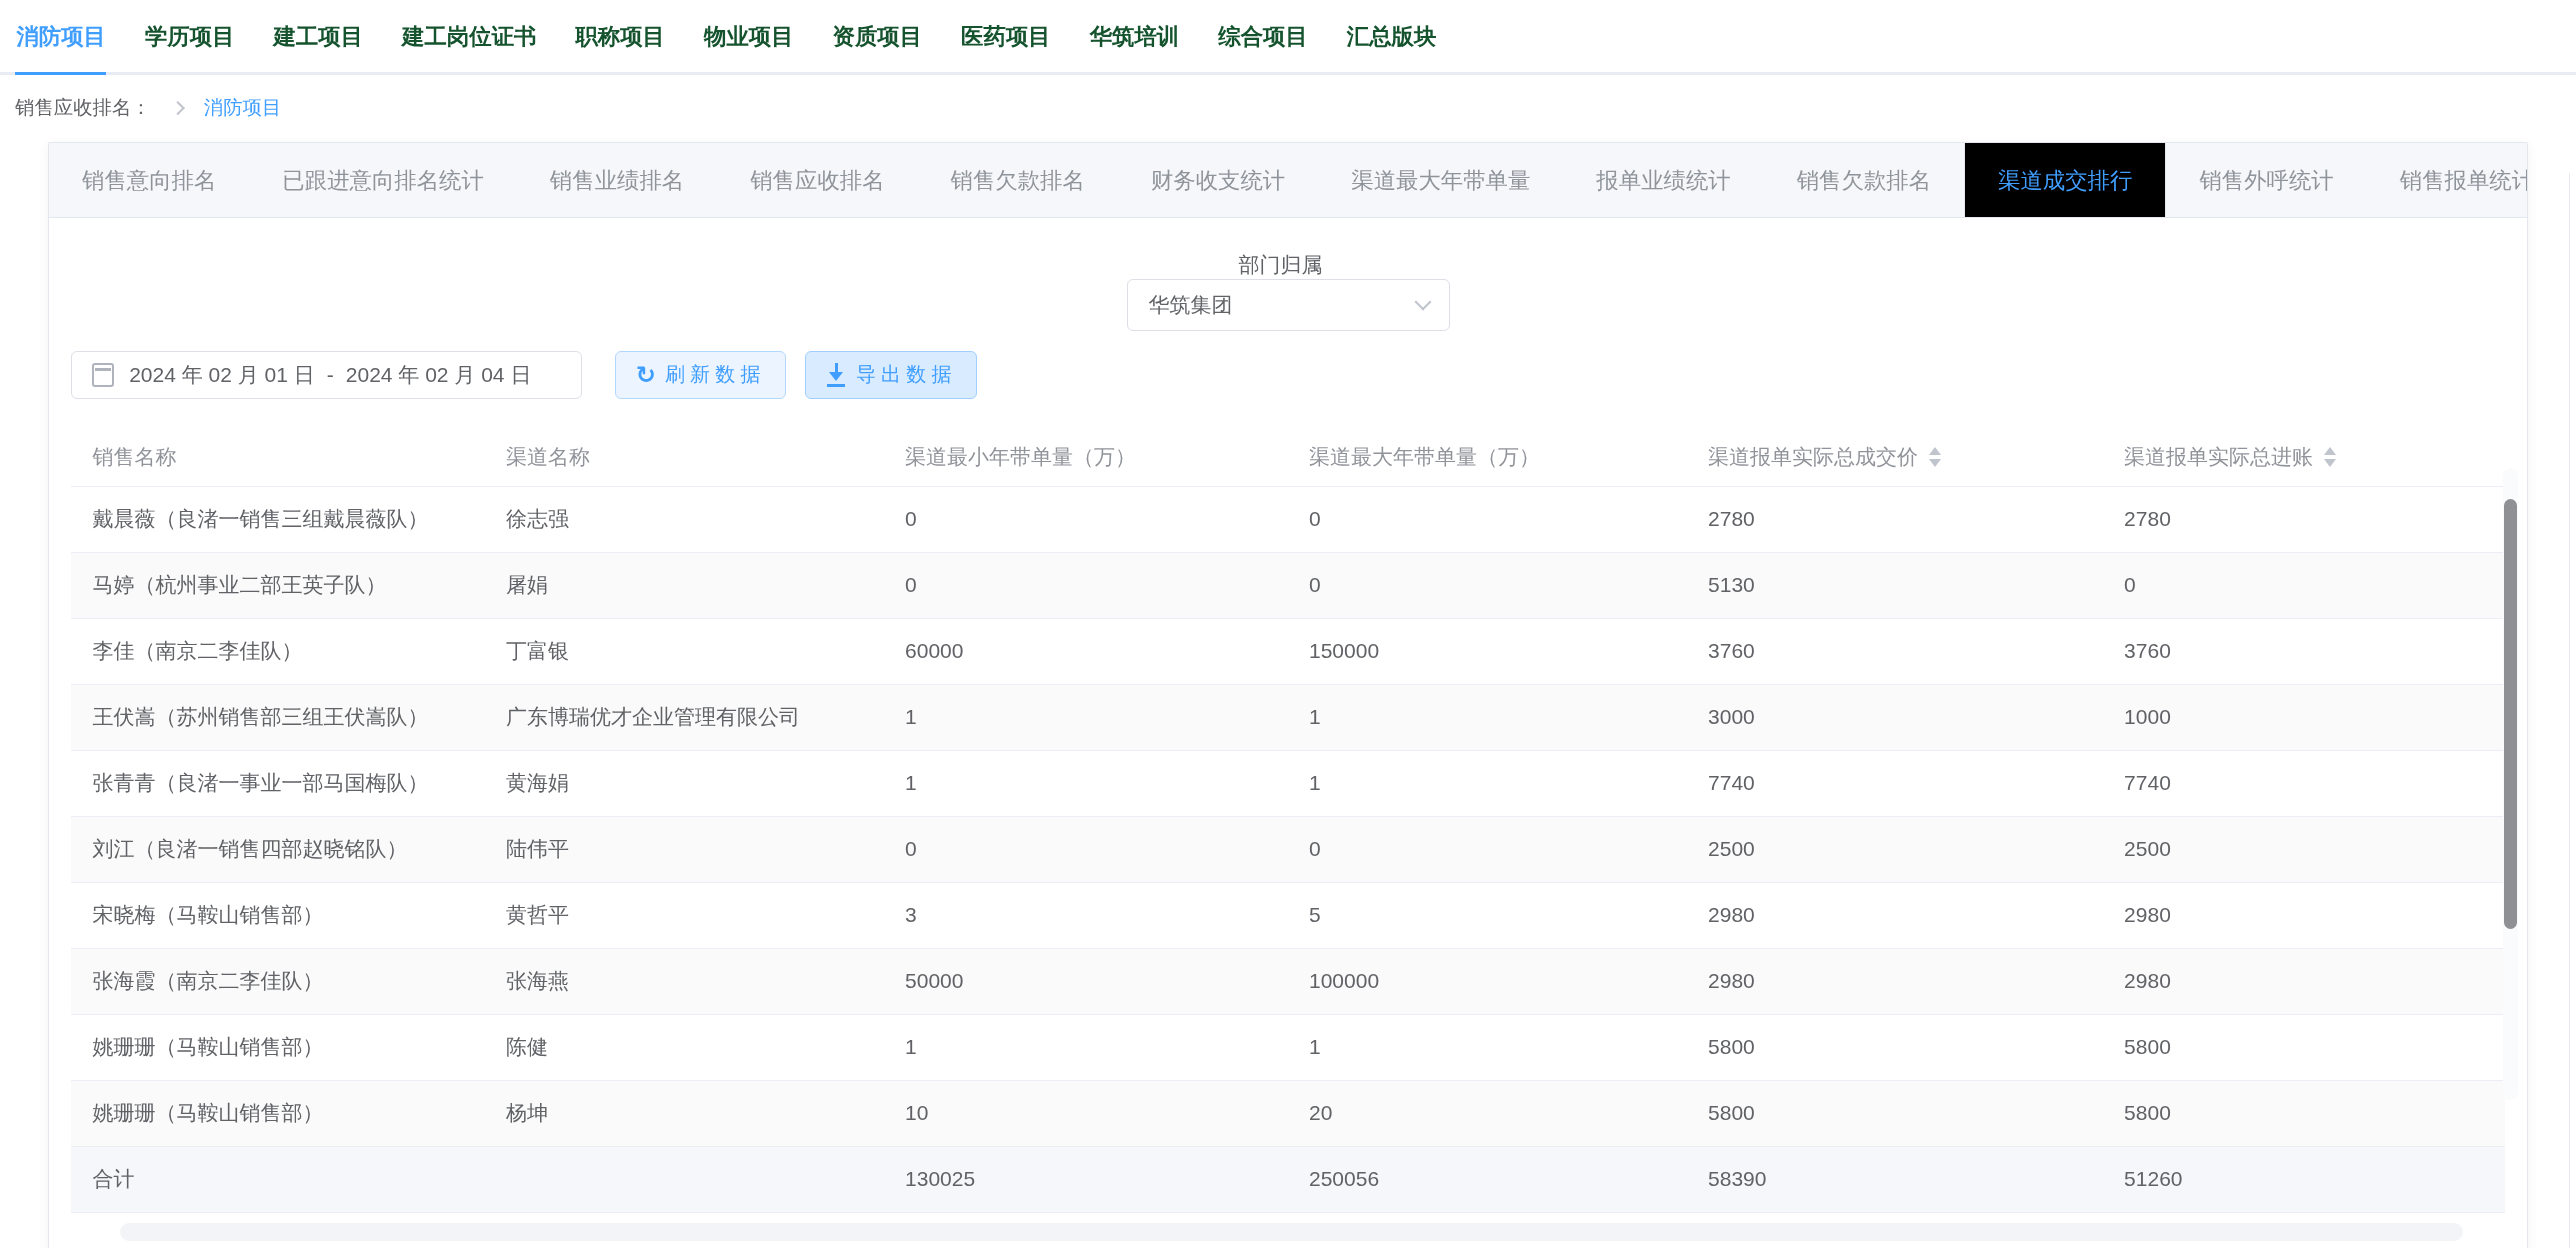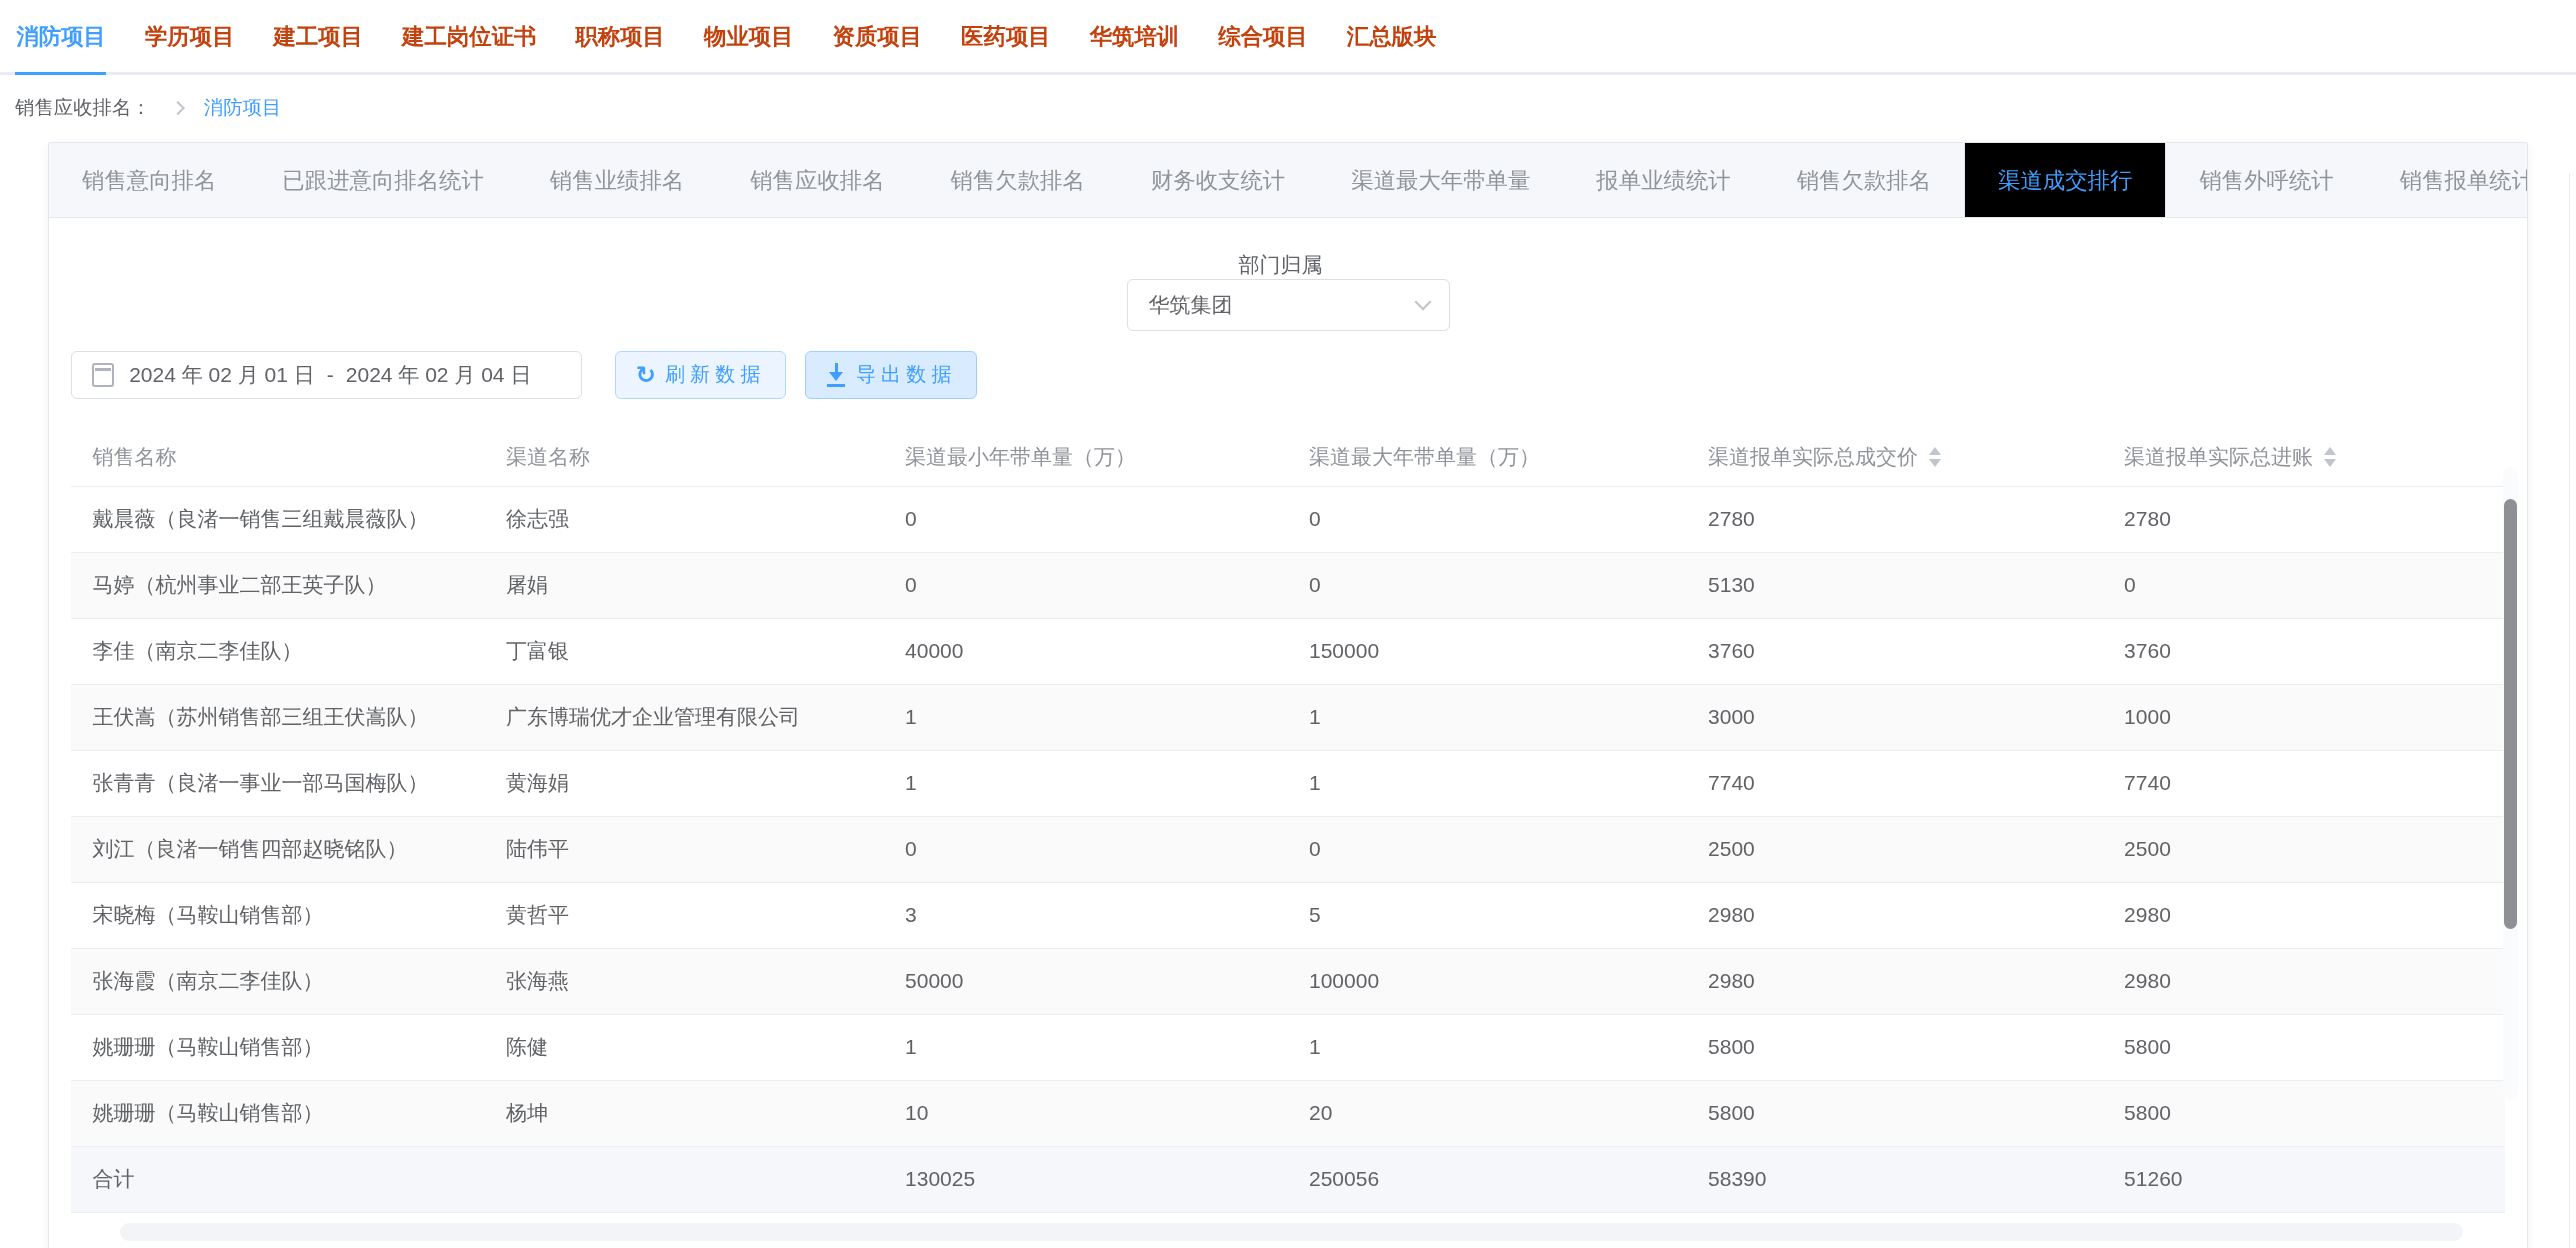--- a/index.html
+++ b/index.html
@@ -6,21 +6,21 @@
   html, body { margin: 0; background: #fff; }
   body {
     font-family: "Liberation Sans", "DejaVu Sans", sans-serif;
     width: 2576px; height: 1248px; overflow: hidden;
   }
   .page { position: relative; width: 2576px; height: 1248px; background: #fff; overflow: hidden; }
 
   
   .top-nav { position: relative; height: 75px; background: #fff; }
   .nav-tabs { display: flex; gap: 39px; padding-left: 16.4px; height: 72px; align-items: center; }
-  .nav-tab { font-size: 22.4px; font-weight: 700; color: #c2410c; cursor: pointer; white-space: nowrap; }
+  .nav-tab { font-size: 22.4px; font-weight: 700; color: #14532d; cursor: pointer; white-space: nowrap; }
   .nav-tab.active { color: #409eff; }
   .nav-track { position: absolute; left: 0; right: 0; bottom: 0; height: 3px; background: #e9ecf2; }
   .nav-active-bar { height: 3px; width: 91px; margin-left: 15px; background: #409eff; }
 
   
   .breadcrumb { display: flex; align-items: center; margin: 19.4px 0 0 15px; font-size: 19.4px; }
   .bc-label { color: #606266; }
   .bc-chev { width: 9.7px; height: 9.7px; border-top: 2.2px solid #c0c4cc; border-right: 2.2px solid #c0c4cc;
              transform: rotate(45deg); margin: 0 21px 0 22.4px; }
   .bc-item { color: #409eff; text-decoration: none; cursor: pointer; }
@@ -205,21 +205,21 @@
               <div class="td">马婷（杭州事业二部王英子队）</div>
               <div class="td">屠娟</div>
               <div class="td">0</div>
               <div class="td">0</div>
               <div class="td">5130</div>
               <div class="td">0</div>
             </div>
             <div class="tr">
               <div class="td">李佳（南京二李佳队）</div>
               <div class="td">丁富银</div>
-              <div class="td">40000</div>
+              <div class="td">60000</div>
               <div class="td">150000</div>
               <div class="td">3760</div>
               <div class="td">3760</div>
             </div>
             <div class="tr stripe">
               <div class="td">王伏嵩（苏州销售部三组王伏嵩队）</div>
               <div class="td">广东博瑞优才企业管理有限公司</div>
               <div class="td">1</div>
               <div class="td">1</div>
               <div class="td">3000</div>

